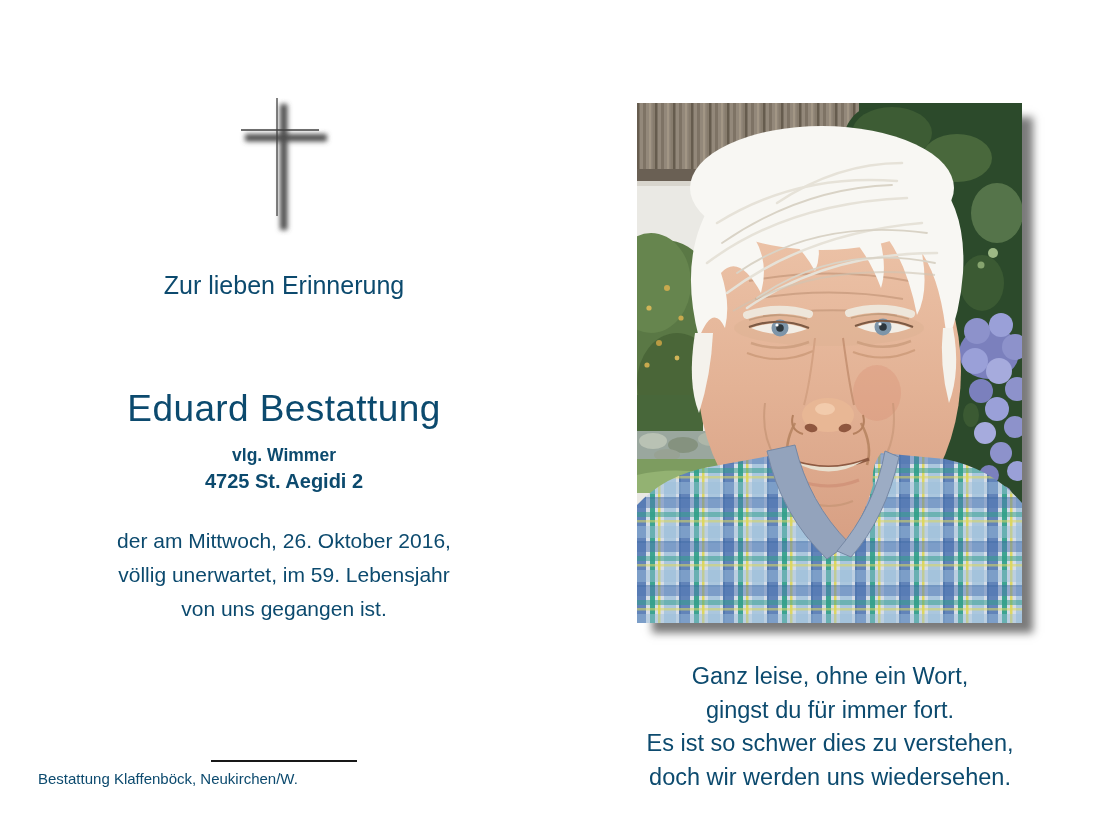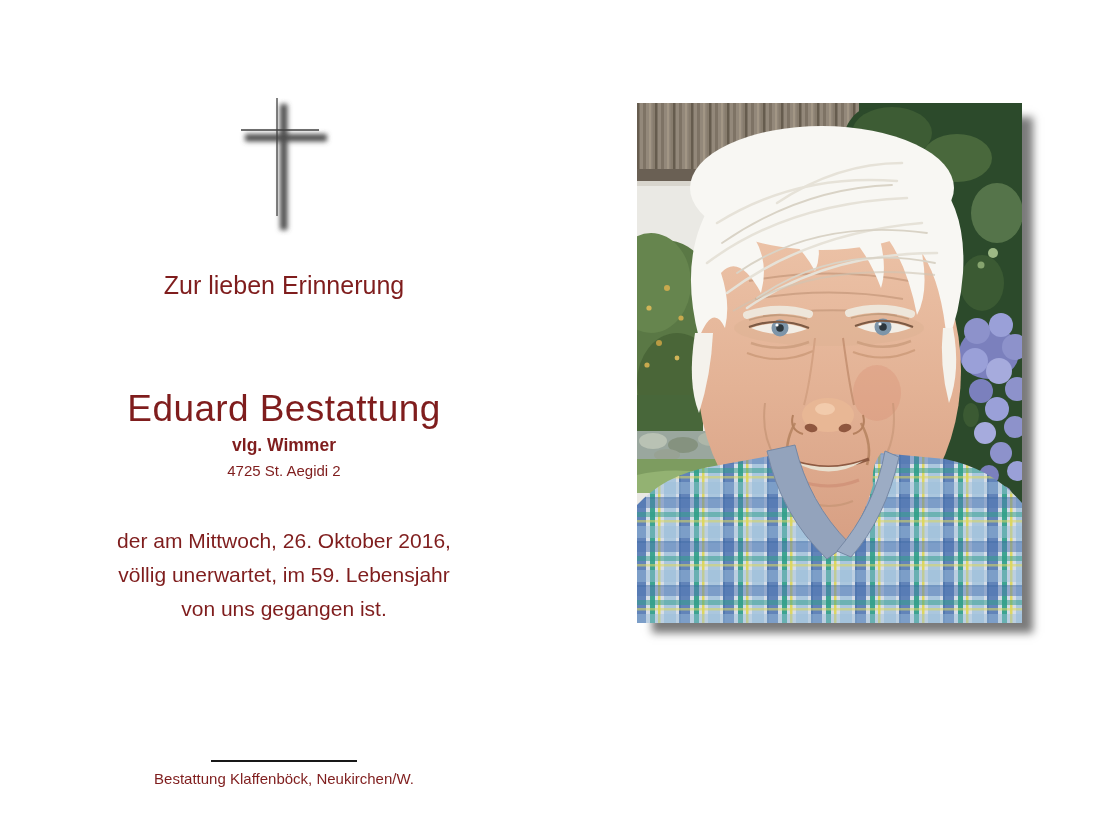--- a/index.html
+++ b/index.html
@@ -1,31 +1,31 @@
 <!DOCTYPE html>
 <html><head>
 <meta charset="utf-8">
 <style>
   html,body{margin:0;padding:0;background:#ffffff;}
   .card{
     position:relative;width:1050px;height:827px;background:#ffffff;overflow:hidden;
-    font-family:"Liberation Sans",sans-serif;color:#7f1d1d;padding-left:36px;
+    font-family:"Liberation Sans",sans-serif;color:#0c4a6e;padding-left:36px;
   }
   
   .cross{position:absolute;left:222px;top:88px;width:120px;height:155px;}
   .cross svg{display:block;width:100%;height:100%;}
   .intro{position:absolute;left:38px;top:266px;width:492px;text-align:center;
          font-size:25px;line-height:38px;}
   .name-block{position:absolute;left:38px;top:386px;width:492px;text-align:center;}
   .name{font-size:37px;line-height:46px;font-weight:400;letter-spacing:.4px;}
-  .vulgo{font-size:17.5px;font-weight:700;line-height:26px;margin-top:0;}
-  .address{font-size:15px;font-weight:400;line-height:26px;}
+  .vulgo{font-size:17.5px;font-weight:700;line-height:26px;margin-top:10px;}
+  .address{font-size:20px;font-weight:700;line-height:26px;}
   .obituary{position:absolute;left:30px;top:524px;width:508px;text-align:center;
             font-size:21px;line-height:34px;}
-  .funeral{position:absolute;left:38px;top:760px;width:492px;text-align:center;}
+  .funeral{position:absolute;left:38px;top:760px;width:492px;}
   .funeral-line{width:146px;height:0;border-top:2px solid #181818;margin:0 auto 7px auto;}
   .funeral-text{font-size:15px;line-height:20px;}
   
   .photo{position:absolute;left:637px;top:103px;width:385px;height:520px;
          box-shadow:13px 12px 8px -2px rgba(35,35,35,.6);background:#e9e8e3;}
   .photo svg{display:block;width:100%;height:100%;}
   .poem{position:absolute;left:598px;top:660px;width:464px;text-align:center;
         font-size:23.5px;line-height:33.5px;}
 </style>
 </head>
@@ -244,14 +244,20 @@
       </g>
       <path d="M96,208 Q180,158 298,172" stroke="#cfc5b4" stroke-width="2" fill="none" opacity=".6"></path>
 
       <path d="M0,520 V402 Q28,372 72,364 L138,352 Q150,365 148,385 Q160,430 192,452
                Q224,428 236,382 Q234,362 244,350 L308,356 Q356,366 385,400 V520 Z" fill="url(#plaid)"></path>
       <path d="M130,348 Q144,412 190,456 L212,440 Q172,400 158,342 Z" fill="#93a3bc" stroke="#7688a4" stroke-width="1"></path>
       <path d="M248,348 Q238,404 200,448 L214,454 Q248,416 262,354 Z" fill="#9cacc4" stroke="#7688a4" stroke-width="1"></path>
     </svg>
   </div>
 
+  <div class="poem">
+    <div>Ganz leise, ohne ein Wort,</div>
+    <div>gingst du für immer fort.</div>
+    <div>Es ist so schwer dies zu verstehen,</div>
+    <div>doch wir werden uns wiedersehen.</div>
+  </div>
 
 </div>
 
 </body></html>

